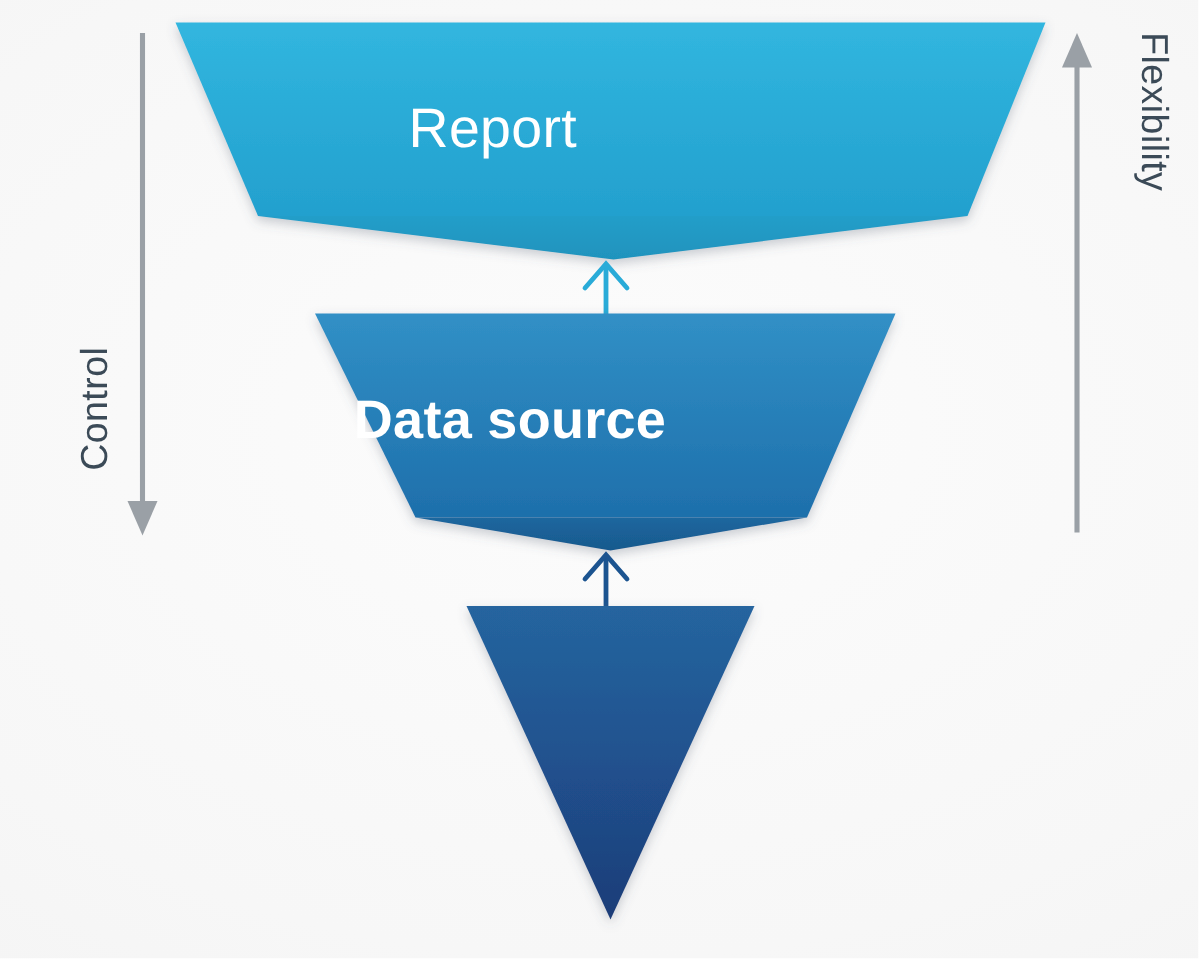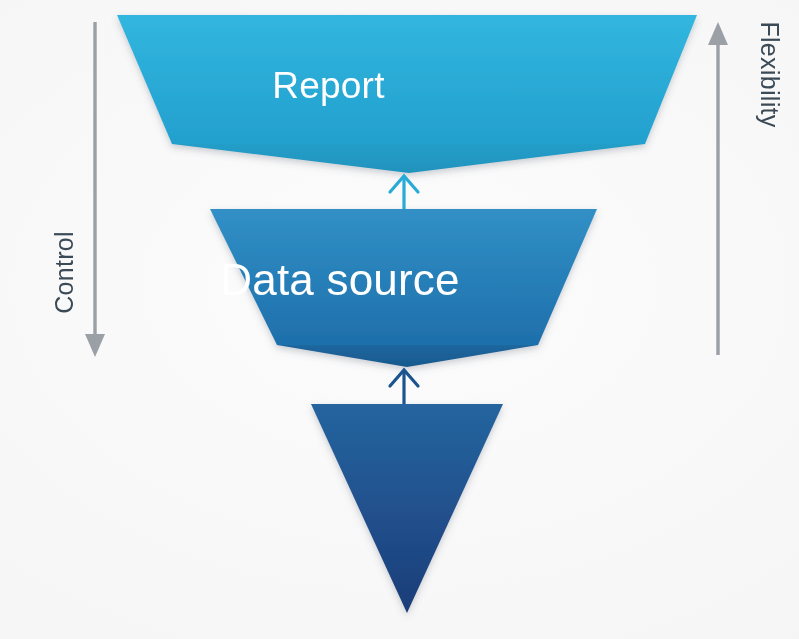--- a/index.html
+++ b/index.html
@@ -42,22 +42,23 @@
     top: 64px;
     width: 633px;
     font-size: 37px;
     line-height: 44px;
     margin-left: 12px;
   }
   #label-data-source {
     left: 0;
     top: 258px;
     width: 680px;
-    font-size: 44px;
+    font-size: 36px;
     line-height: 44px;
+    font-weight: bold;
   }
   #label-dataset {
     left: 0;
     top: 437px;
     width: 799px;
     font-size: 35px;
     line-height: 42px;
   }
   .axis-label {
     position: absolute;

